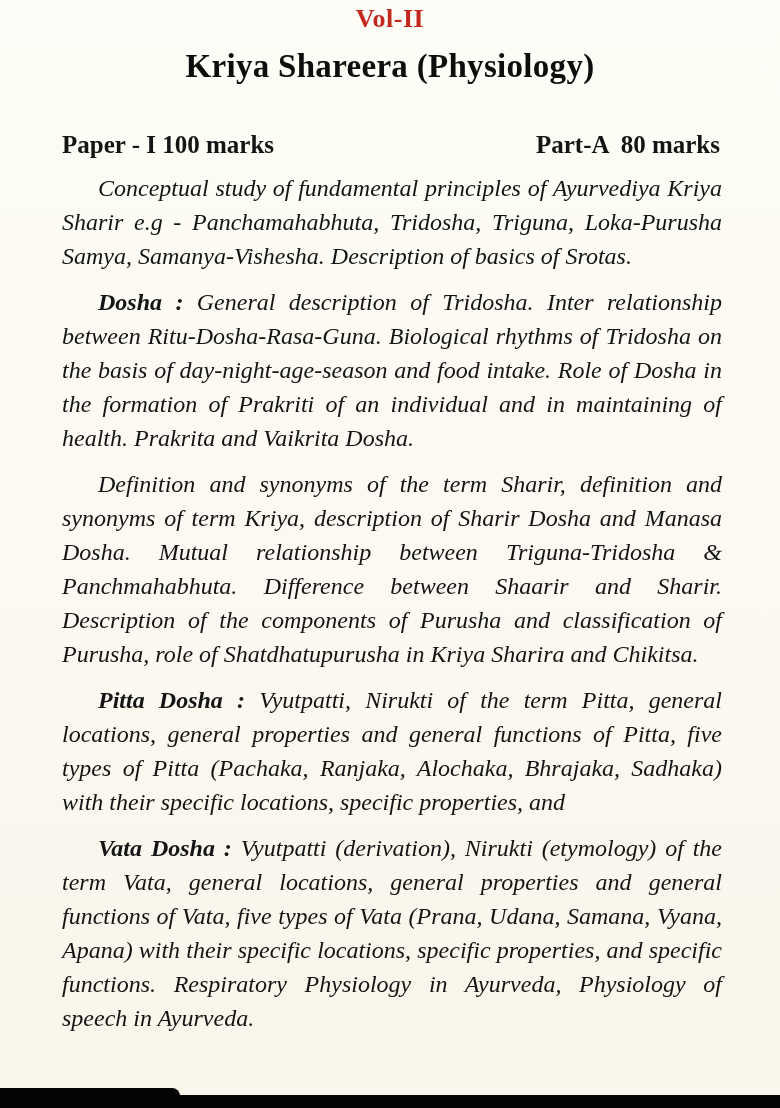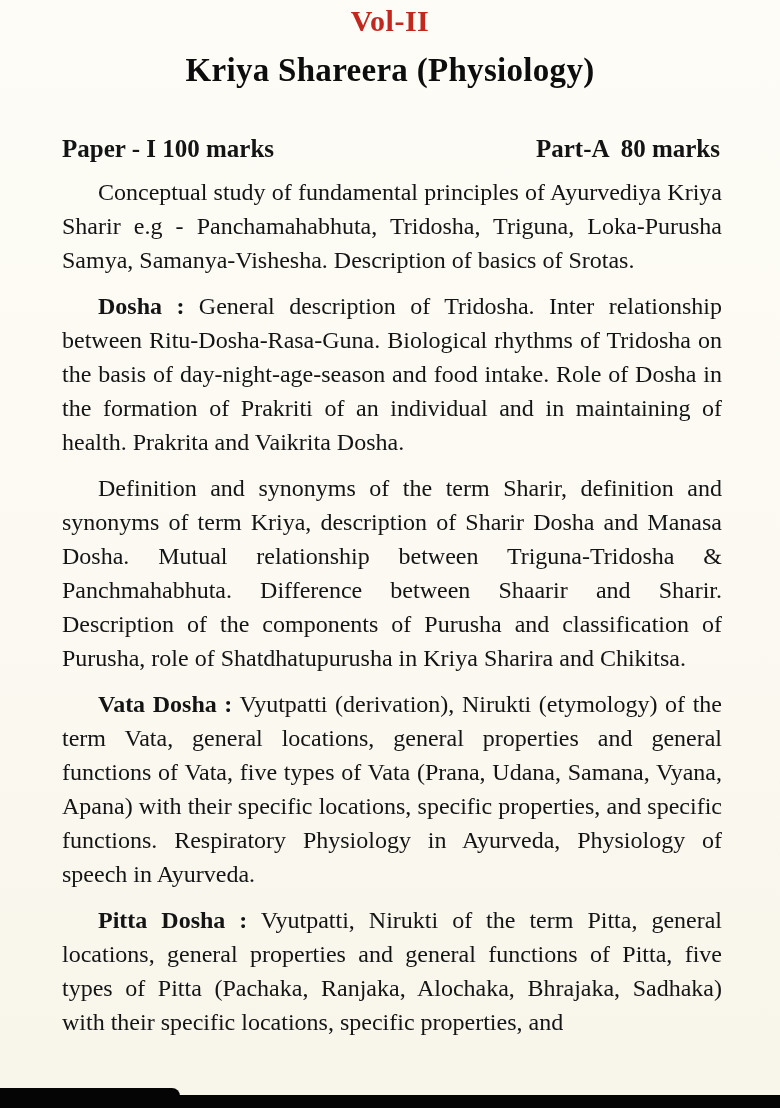--- a/index.html
+++ b/index.html
@@ -12,21 +12,21 @@
     position: relative;
     width: 780px;
     height: 1108px;
     overflow: hidden;
     background: linear-gradient(180deg, #fdfcf6 0%, #fbf9f1 55%, #f8f5ea 100%);
     color: #141414;
   }
   .vol-title {
     margin: 4px 0 0;
     text-align: center;
-    font-size: 30px;
+    font-size: 26px;
     font-weight: bold;
     color: #c2281e;
     letter-spacing: 0.5px;
   }
   .main-title {
     margin: 14px 0 14px;
     text-align: center;
     font-size: 33px;
     font-weight: bold;
     color: #0d0d0d;
@@ -41,20 +41,21 @@
     font-weight: bold;
     font-size: 25px;
     text-align: right;
   }
   .marks-row .part { white-space: pre; }
   .body-text {
     padding: 0 58px 0 62px;
     font-size: 24px;
     line-height: 34px;
     text-align: justify;
+    font-style: italic;
   }
   .body-text p {
     margin: 12px 0 0;
     text-indent: 36px;
   }
   .lead { font-weight: bold; }
   .scan-bar {
     position: absolute;
     left: 0;
     right: 0;
@@ -95,27 +96,27 @@
     <p>
       <span class="lead">Dosha :</span>
       <span>General description of Tridosha. Inter relationship between Ritu-Dosha-Rasa-Guna. Biological rhythms of Tridosha on the basis of day-night-age-season and food intake. Role of Dosha in the formation of Prakriti of an individual and in maintaining of health. Prakrita and Vaikrita Dosha.</span>
     </p>
 
     <p>
       <span>Definition and synonyms of the term Sharir, definition and synonyms of term Kriya, description of Sharir Dosha and Manasa Dosha. Mutual relationship between Triguna-Tridosha &amp; Panchmahabhuta. Difference between Shaarir and Sharir. Description of the components of Purusha and classification of Purusha, role of Shatdhatupurusha in Kriya Sharira and Chikitsa.</span>
     </p>
 
     <p>
-      <span class="lead">Vata Dosha :</span>
-      <span>Vyutpatti (derivation), Nirukti (etymology) of the term Vata, general locations, general properties and general functions of Vata, five types of Vata (Prana, Udana, Samana, Vyana, Apana) with their specific locations, specific properties, and specific functions. Respiratory Physiology in Ayurveda, Physiology of speech in Ayurveda.</span>
+      <span class="lead">Pitta Dosha :</span>
+      <span>Vyutpatti, Nirukti of the term Pitta, general locations, general properties and general functions of Pitta, five types of Pitta (Pachaka, Ranjaka, Alochaka, Bhrajaka, Sadhaka) with their specific locations, specific properties, and</span>
     </p>
 
     <p>
-      <span class="lead">Pitta Dosha :</span>
-      <span>Vyutpatti, Nirukti of the term Pitta, general locations, general properties and general functions of Pitta, five types of Pitta (Pachaka, Ranjaka, Alochaka, Bhrajaka, Sadhaka) with their specific locations, specific properties, and</span>
+      <span class="lead">Vata Dosha :</span>
+      <span>Vyutpatti (derivation), Nirukti (etymology) of the term Vata, general locations, general properties and general functions of Vata, five types of Vata (Prana, Udana, Samana, Vyana, Apana) with their specific locations, specific properties, and specific functions. Respiratory Physiology in Ayurveda, Physiology of speech in Ayurveda.</span>
     </p>
 
   </div>
 
   <div class="scan-bar-left"></div>
   <div class="scan-bar"></div>
 
 </div>
 
 </body></html>

